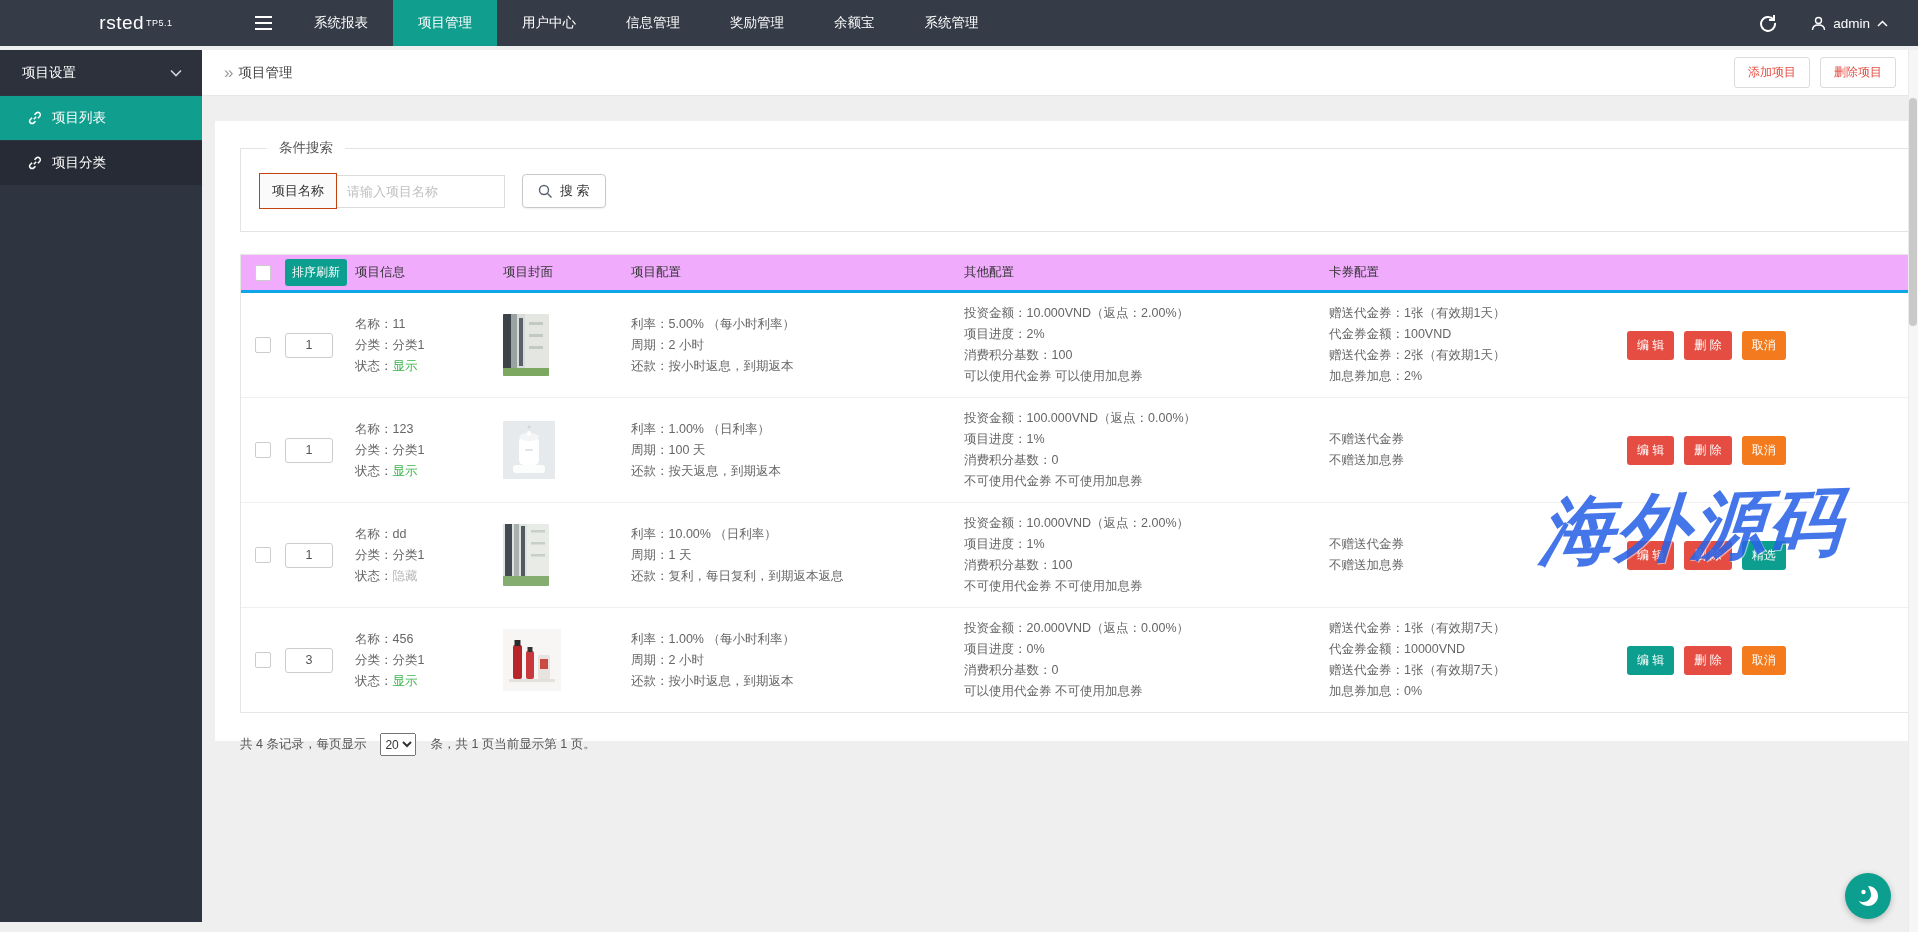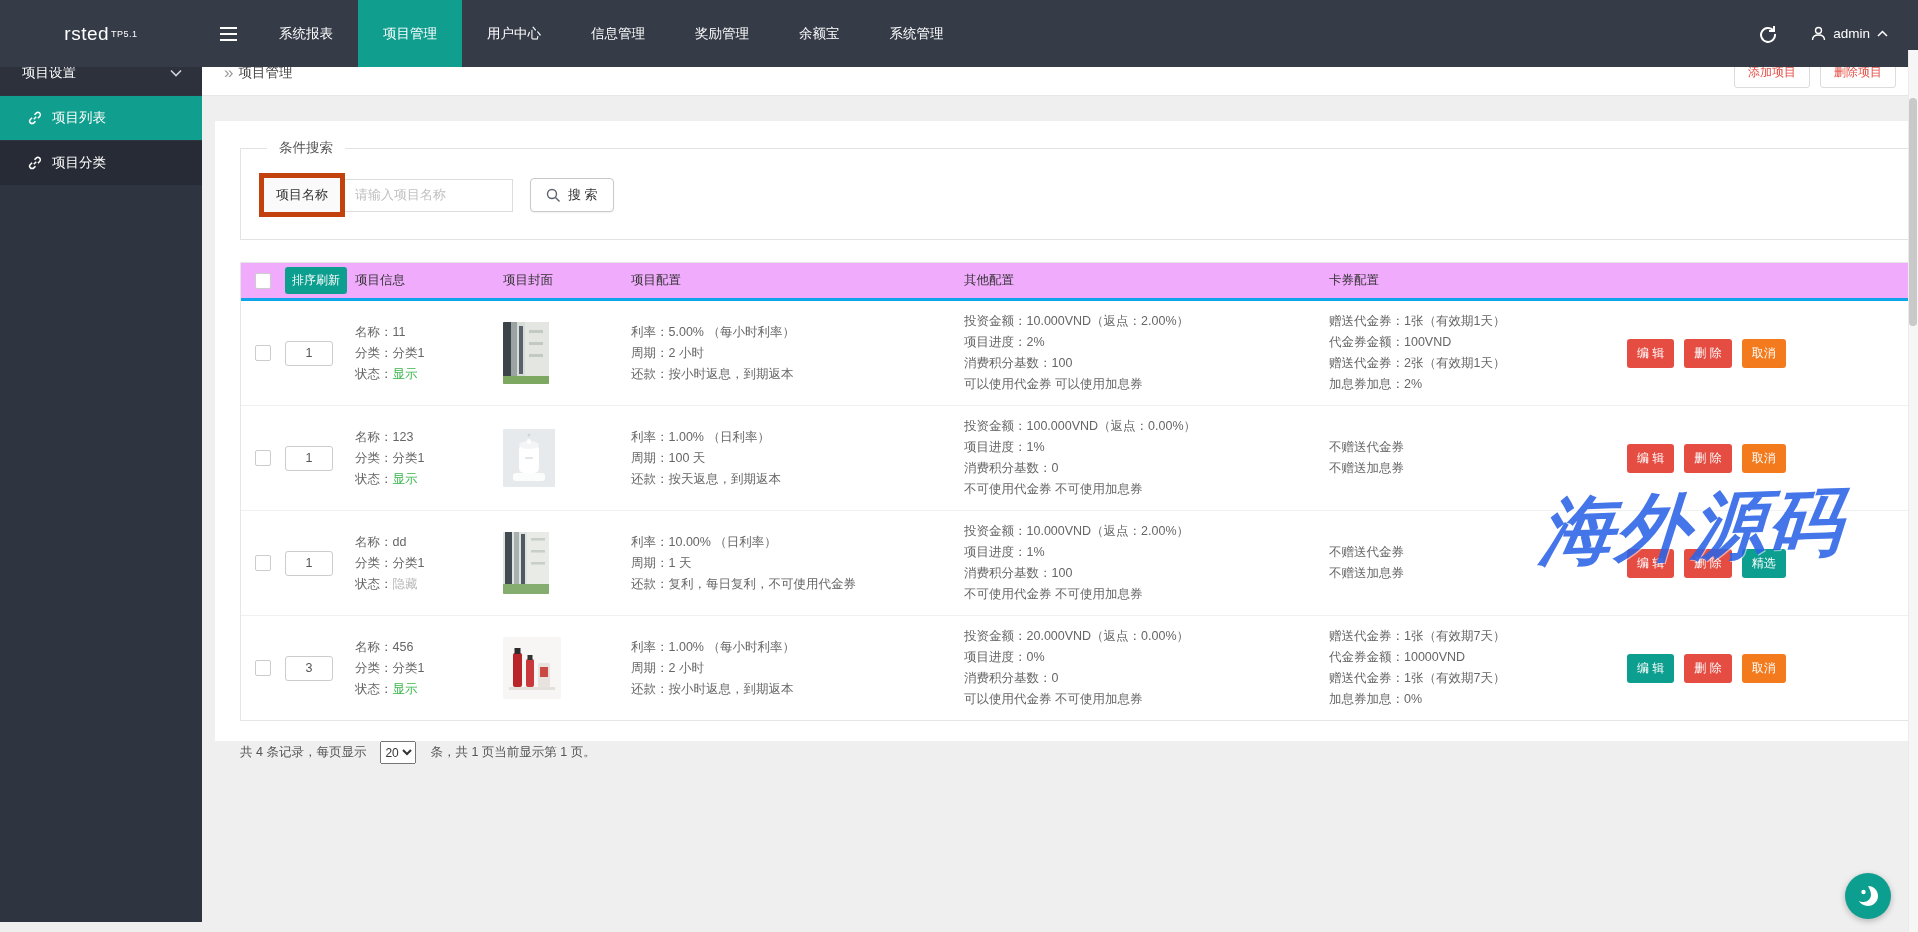--- a/index.html
+++ b/index.html
@@ -6,22 +6,22 @@
   html,body { width:1918px; height:932px; }
   body {
     position: relative;
     font-family: "Liberation Sans", "DejaVu Sans", sans-serif;
     background: #efefef;
     overflow: hidden;
     color: #333;
   }
 
   
-  .navbar { position:absolute; top:0; left:0; width:1918px; height:67px;
-    background:#353b47; display:flex; align-items:stretch; color:#fff; z-index:30; }
+  .navbar { position:absolute; top:0; left:0; width:1918px; height:46px;
+    background:#353b47; display:flex; align-items:stretch; color:#fff; z-index:30;padding-left:35px; }
   .logo { width:202px; display:flex; align-items:center; justify-content:center;
     font-size:19px; letter-spacing:.5px; }
   .logo .sup { font-size:9px; vertical-align:super; margin-left:2px; }
   .burger { width:52px; display:flex; align-items:center; justify-content:center; cursor:pointer; }
   .nav-item { padding:0 25px; display:flex; align-items:center; font-size:13.5px; cursor:pointer; }
   .nav-item.active { background:#109e8e; }
   .nav-right { margin-left:auto; display:flex; align-items:center; gap:34px; padding-right:30px; }
   .refresh { font-size:19px; line-height:1; cursor:pointer; }
   .admin-box { display:flex; align-items:center; gap:7px; font-size:13.5px; cursor:pointer; }
 
@@ -41,24 +41,24 @@
   .bread-actions { margin-left:auto; display:flex; }
   .btn-plain { background:#fff; border:1px solid #dcdcdc; color:#e54d42; font-size:12px;
     padding:6px 13px; border-radius:3px; margin-left:10px; cursor:pointer; }
 
   
   .card { position:absolute; left:215px; top:121px; width:1884px; height:620px; background:#fff; }
 
   fieldset.search { margin:18px 18px 0 25px; border:1px solid #e3e3e3; padding:12px 18px 22px 18px; }
   fieldset.search legend { padding:0 12px; margin-left:8px; color:#555; font-size:13.5px; }
   .search-row { display:flex; align-items:center; margin-top:4px; }
-  .ig-label { border:5px solid #c2410c; background:#fafafa; padding:8px 12px; font-size:13px;
+  .ig-label { border:1px solid #c2410c; background:#fafafa; padding:8px 12px; font-size:13px;
     color:#333; white-space:nowrap; }
   .ig-input { width:168px; border:1px solid #dcdcdc; border-left:none; padding:8px 10px;
-    font-size:13px; color:#15803d; outline:none;font-family:Liberation Mono, monospace; }
+    font-size:13px; color:#15803d; outline:none; }
   .ig-input::placeholder { color:#c0c0c0; }
   .search-btn { margin-left:17px; display:flex; align-items:center; gap:7px; background:#fff;
     border:1px solid #c9c9c9; border-radius:4px; padding:7px 15px; font-size:13px; color:#333;
     box-shadow:0 1px 2px rgba(0,0,0,.06); cursor:pointer; }
 
   
   .table { margin:22px 18px 0 25px; border:1px solid #e6e6e6; font-size:12.5px; }
   .tgrid { display:grid; grid-template-columns:44px 70px 148px 128px 333px 365px 298px 1fr; align-items:center; }
   .thead { background:#f0abfc; height:38px; color:#333; border-bottom:3px solid #0ea5e9; }
   .trow { min-height:99px; color:#666; border-bottom:1px solid #f0f0f0; padding:10px 0; }
@@ -310,21 +310,21 @@
           <rect x="24" y="0" width="22" height="52" fill="#e8ebe6"></rect>
           <rect x="28" y="6" width="14" height="2.5" fill="#c8cec9"></rect>
             <rect x="28" y="18" width="14" height="2.5" fill="#c8cec9"></rect>
             <rect x="28" y="30" width="14" height="2.5" fill="#c8cec9"></rect>
           <rect x="0" y="52" width="46" height="10" fill="#86ad70"></rect>
         </svg>
       </div>
       <div class="cell">
         <div>利率：10.00% （日利率）</div>
         <div>周期：1 天</div>
-        <div>还款：复利，每日复利，不可使用代金券</div>
+        <div>还款：复利，每日复利，到期返本返息</div>
       </div>
       <div class="cell">
         <div>投资金额：10.000VND（返点：2.00%）</div>
         <div>项目进度：1%</div>
         <div>消费积分基数：100</div>
         <div>不可使用代金券  不可使用加息券</div>
       </div>
       <div class="cell">
         <div>不赠送代金券</div>
         <div>不赠送加息券</div>

